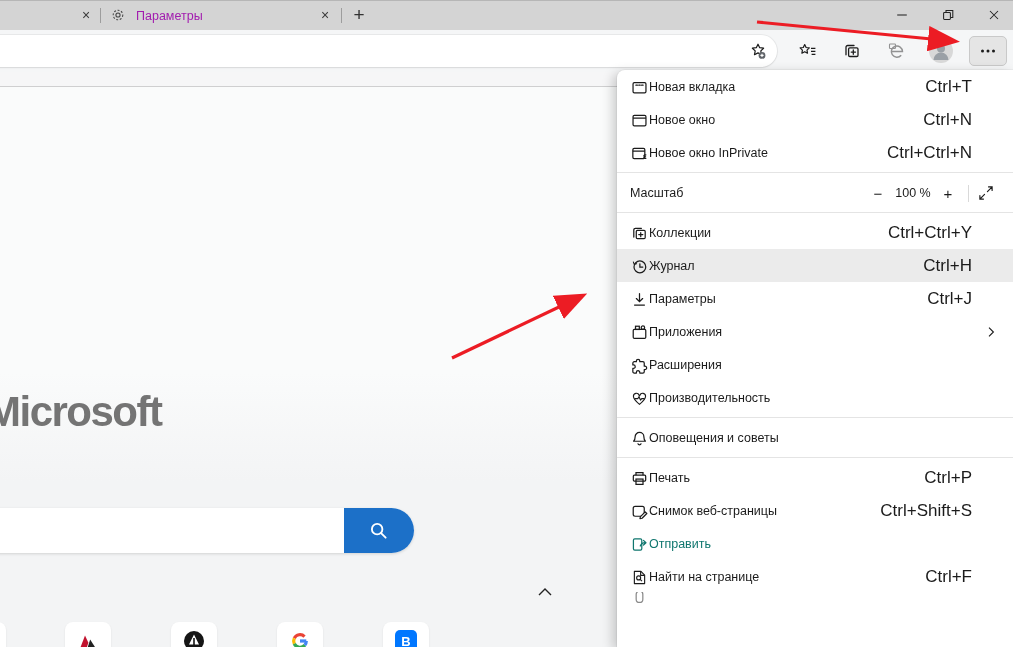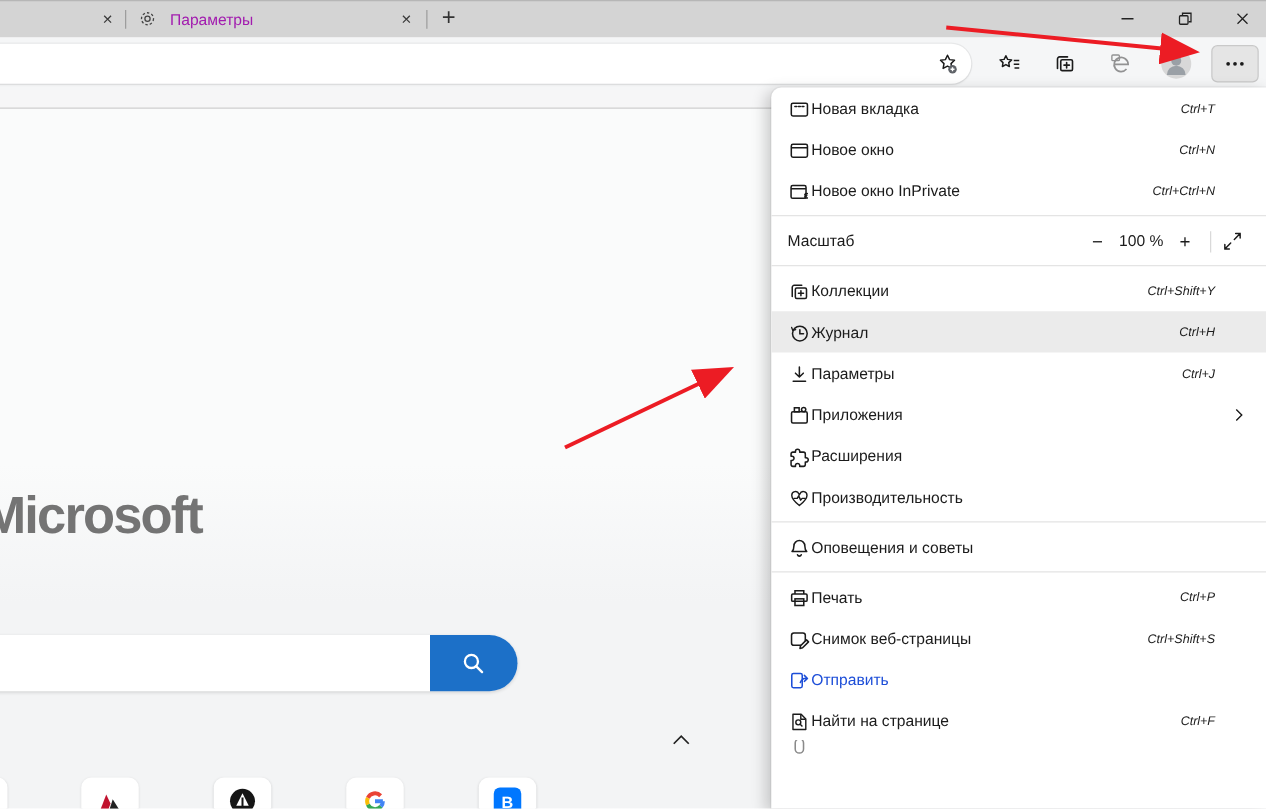--- a/index.html
+++ b/index.html
@@ -44,24 +44,24 @@
         box-shadow:0 1px 2px rgba(0,0,0,.10);display:flex;justify-content:center;padding-top:8px;box-sizing:border-box;}
   .vk-badge{width:22px;height:22px;border-radius:5px;background:var(--vk);color:#fff;font-size:13px;
             font-weight:bold;display:flex;align-items:center;justify-content:center;}
 
   
   .menu{position:absolute;left:617px;top:70px;width:396px;height:577px;background:#fff;
         border-radius:8px 0 0 0;box-shadow:-4px 3px 12px rgba(0,0,0,.20),0 0 0 1px rgba(0,0,0,.04);
         overflow:hidden;z-index:10;}
   .mrow{display:flex;align-items:center;height:32px;padding:1px 14px 0 13px;color:#1b1b1b;}
   .mrow.hl{background:#ebebeb;}
-  .mrow.dis{color:#1d4ed8;}
+  .mrow.dis{color:#0f766e;}
   .mi-icon{width:19px;height:19px;flex:0 0 19px;}
   .mi-label{font-size:12.5px;flex:1;white-space:nowrap;}
-  .mi-short{font-size:10px;margin-right:27px;white-space:nowrap;font-style:italic;}
+  .mi-short{font-size:17px;margin-right:27px;white-space:nowrap;}
   .mi-chev{width:16px;height:16px;color:#1b1b1b;}
   .mdiv{height:1px;background:#e4e4e4;margin:3px 0;}
   .zoom-glyph{font-size:15px;width:24px;text-align:center;color:#1b1b1b;}
   .zoom-val{font-size:12.5px;width:46px;text-align:center;}
   .zoom-vsep{width:1px;height:17px;background:#d9d9d9;margin:0 8px;}
   .zoom-exp{width:18px;height:18px;margin-right:4px;color:#1b1b1b;}
   .partial .mi-icon{transform:translateY(-9px);color:#8a8a8a;}
 
   
   #arrows{position:absolute;left:0;top:0;width:1013px;height:647px;pointer-events:none;z-index:60;}
@@ -388,21 +388,21 @@
         <svg class="glyph zoom-exp" viewBox="0 0 20 20">
           <use href="#i-expand"></use>
         </svg>
       </div>
       <div class="mdiv"></div>
       <div class="mrow">
         <svg class="glyph mi-icon" viewBox="0 0 20 20">
           <use href="#i-collections"></use>
         </svg>
         <span class="mi-label">Коллекции</span>
-        <span class="mi-short">Ctrl+Shift+Y</span>
+        <span class="mi-short">Ctrl+Ctrl+Y</span>
       </div>
       <div class="mrow hl">
         <svg class="glyph mi-icon" viewBox="0 0 20 20">
           <use href="#i-history"></use>
         </svg>
         <span class="mi-label">Журнал</span>
         <span class="mi-short">Ctrl+H</span>
       </div>
       <div class="mrow">
         <svg class="glyph mi-icon" viewBox="0 0 20 20">

